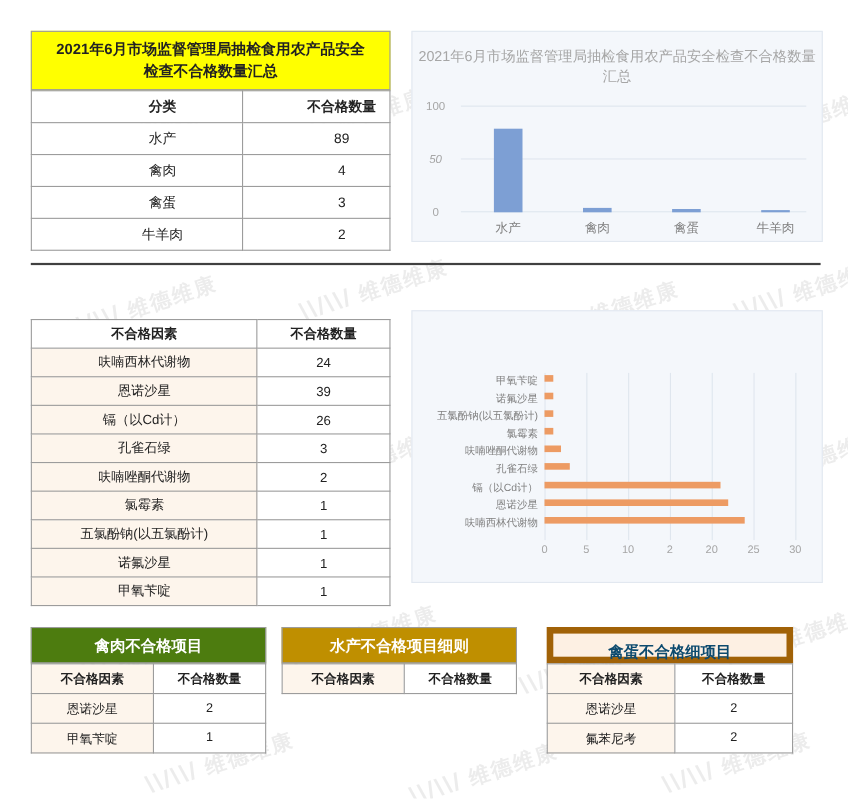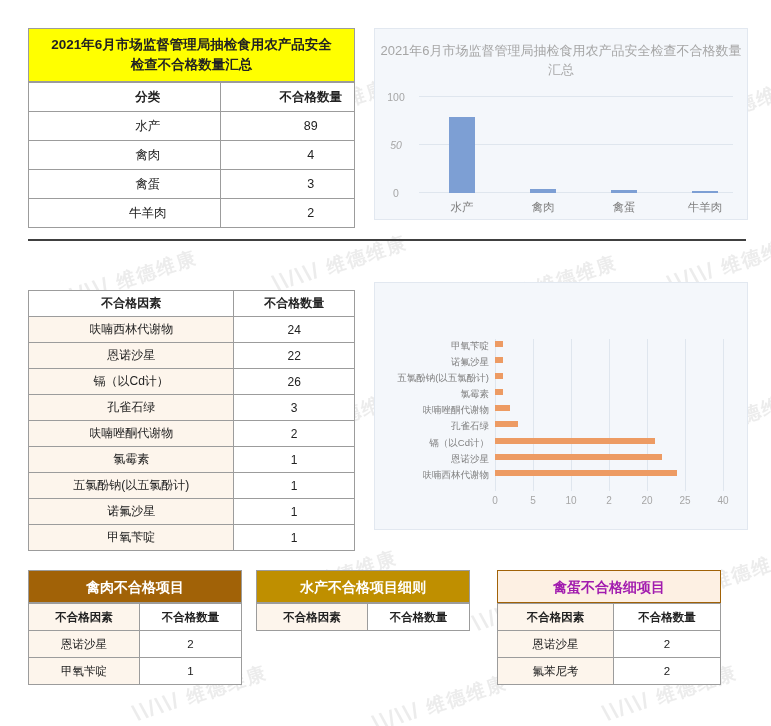--- a/index.html
+++ b/index.html
@@ -124,29 +124,29 @@
 
   
   .btm{position:absolute;}
   .btm-title{
     border:1px solid #9c9c9c;
     color:#fff;font-size:14px;font-weight:bold;text-align:center;
     height:33px;line-height:33px;box-sizing:border-box;
   }
   .btm table td{height:20px;font-size:11.5px;}
   #t3{left:28px;top:570px;width:214px;}
-  #t3 .btm-title{background:#a16207;}
+  #t3 .btm-title{background:#4d7c0f;}
   #t3 td.c0{width:52%;background:#fdf5ec;}
   #t3 td.c1{width:48%;}
   #t4{left:256px;top:570px;width:214px;}
   #t4 .btm-title{background:#bf8f00;}
   #t4 td.c0{width:52%;background:#fdf5ec;}
   #t4 td.c1{width:48%;}
   #t5{left:497px;top:570px;width:224px;}
-  #t5 .btm-title{background:#fdf0e3;color:#a21caf;border:1px solid #a16207;}
+  #t5 .btm-title{background:#fdf0e3;color:#0c4a6e;border:6px solid #a16207;}
   #t5 td.c0{width:52%;background:#fdf5ec;}
   #t5 td.c1{width:48%;}
   .btm tr:first-child td{font-weight:bold;background:#fff;}
 </style>
 </head>
 <body>
 
 <div class="wm" style="left:50px;top:110px;"><span class="mark">\\/\\/</span> <span>维德维康</span></div>
 <div class="wm" style="left:250px;top:95px;"><span class="mark">\\/\\/</span> <span>维德维康</span></div>
 <div class="wm" style="left:470px;top:120px;"><span class="mark">\\/\\/</span> <span>维德维康</span></div>
@@ -227,21 +227,21 @@
         <tr>
       <td class="c0">不合格因素</td>
       <td class="c1">不合格数量</td>
     </tr>
     <tr>
           <td class="c0">呋喃西林代谢物</td>
           <td class="c1">24</td>
         </tr>
     <tr>
           <td class="c0">恩诺沙星</td>
-          <td class="c1">22</td>
+          <td class="c1">39</td>
         </tr>
     <tr>
           <td class="c0">镉（以Cd计）</td>
           <td class="c1">26</td>
         </tr>
     <tr>
           <td class="c0">孔雀石绿</td>
           <td class="c1">3</td>
         </tr>
     <tr>
@@ -298,21 +298,21 @@
     <div class="bar-h" style="left:120px;top:109px;width:160px;"></div>
     <div class="bar-h" style="left:120px;top:125px;width:167px;"></div>
     <div class="bar-h" style="left:120px;top:141px;width:182px;"></div>
 
     <div class="xtick2" style="left:110px;top:166px;">0</div>
     <div class="xtick2" style="left:148px;top:166px;">5</div>
     <div class="xtick2" style="left:186px;top:166px;">10</div>
     <div class="xtick2" style="left:224px;top:166px;">2</div>
     <div class="xtick2" style="left:262px;top:166px;">20</div>
     <div class="xtick2" style="left:300px;top:166px;">25</div>
-    <div class="xtick2" style="left:338px;top:166px;">40</div>
+    <div class="xtick2" style="left:338px;top:166px;">30</div>
   </div>
 </div>
 
 <div class="btm" id="t3">
   <div class="btm-title">禽肉不合格项目</div>
   <table class="tbl">
     <tbody>
         <tr>
       <td class="c0">不合格因素</td>
       <td class="c1">不合格数量</td>

